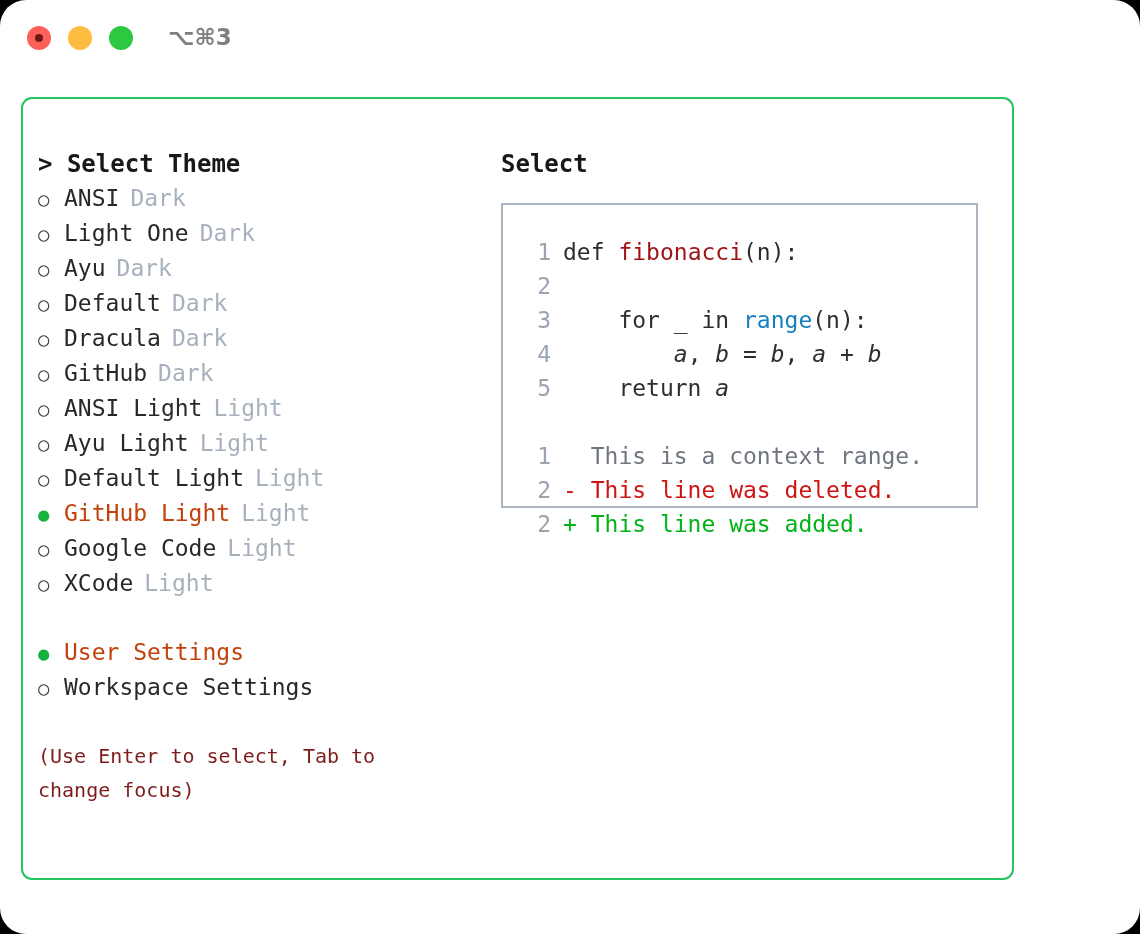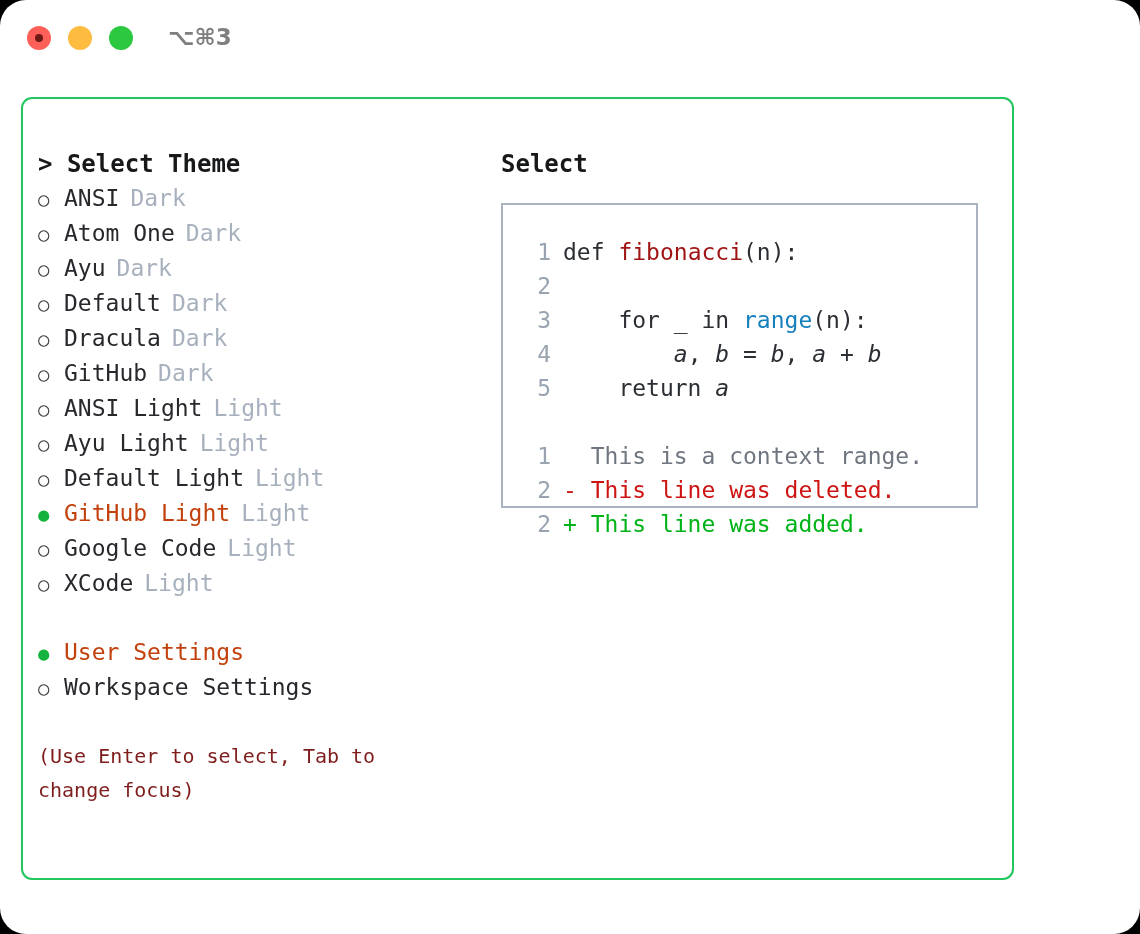--- a/index.html
+++ b/index.html
@@ -192,21 +192,21 @@
     <div class="shortcut">⌥⌘3</div>
   </div>
 
   <div class="panel">
     <div class="columns">
 
       <div class="left-col">
         <div class="list-header">&gt; Select Theme</div>
         <div id="theme-items">
             <div class="opt-row"><span class="marker">○</span><span class="opt-label">ANSI</span><span class="opt-variant">Dark</span></div>
-            <div class="opt-row"><span class="marker">○</span><span class="opt-label">Atom One</span><span class="opt-variant">Dark</span></div>
+            <div class="opt-row"><span class="marker">○</span><span class="opt-label">Light One</span><span class="opt-variant">Dark</span></div>
             <div class="opt-row"><span class="marker">○</span><span class="opt-label">Ayu</span><span class="opt-variant">Dark</span></div>
             <div class="opt-row"><span class="marker">○</span><span class="opt-label">Default</span><span class="opt-variant">Dark</span></div>
             <div class="opt-row"><span class="marker">○</span><span class="opt-label">Dracula</span><span class="opt-variant">Dark</span></div>
             <div class="opt-row"><span class="marker">○</span><span class="opt-label">GitHub</span><span class="opt-variant">Dark</span></div>
             <div class="opt-row"><span class="marker">○</span><span class="opt-label">ANSI Light</span><span class="opt-variant">Light</span></div>
             <div class="opt-row"><span class="marker">○</span><span class="opt-label">Ayu Light</span><span class="opt-variant">Light</span></div>
             <div class="opt-row"><span class="marker">○</span><span class="opt-label">Default Light</span><span class="opt-variant">Light</span></div>
             <div class="opt-row"><span class="marker sel">●</span><span class="opt-label sel">GitHub Light</span><span class="opt-variant">Light</span></div>
             <div class="opt-row"><span class="marker">○</span><span class="opt-label">Google Code</span><span class="opt-variant">Light</span></div>
             <div class="opt-row"><span class="marker">○</span><span class="opt-label">XCode</span><span class="opt-variant">Light</span></div>

